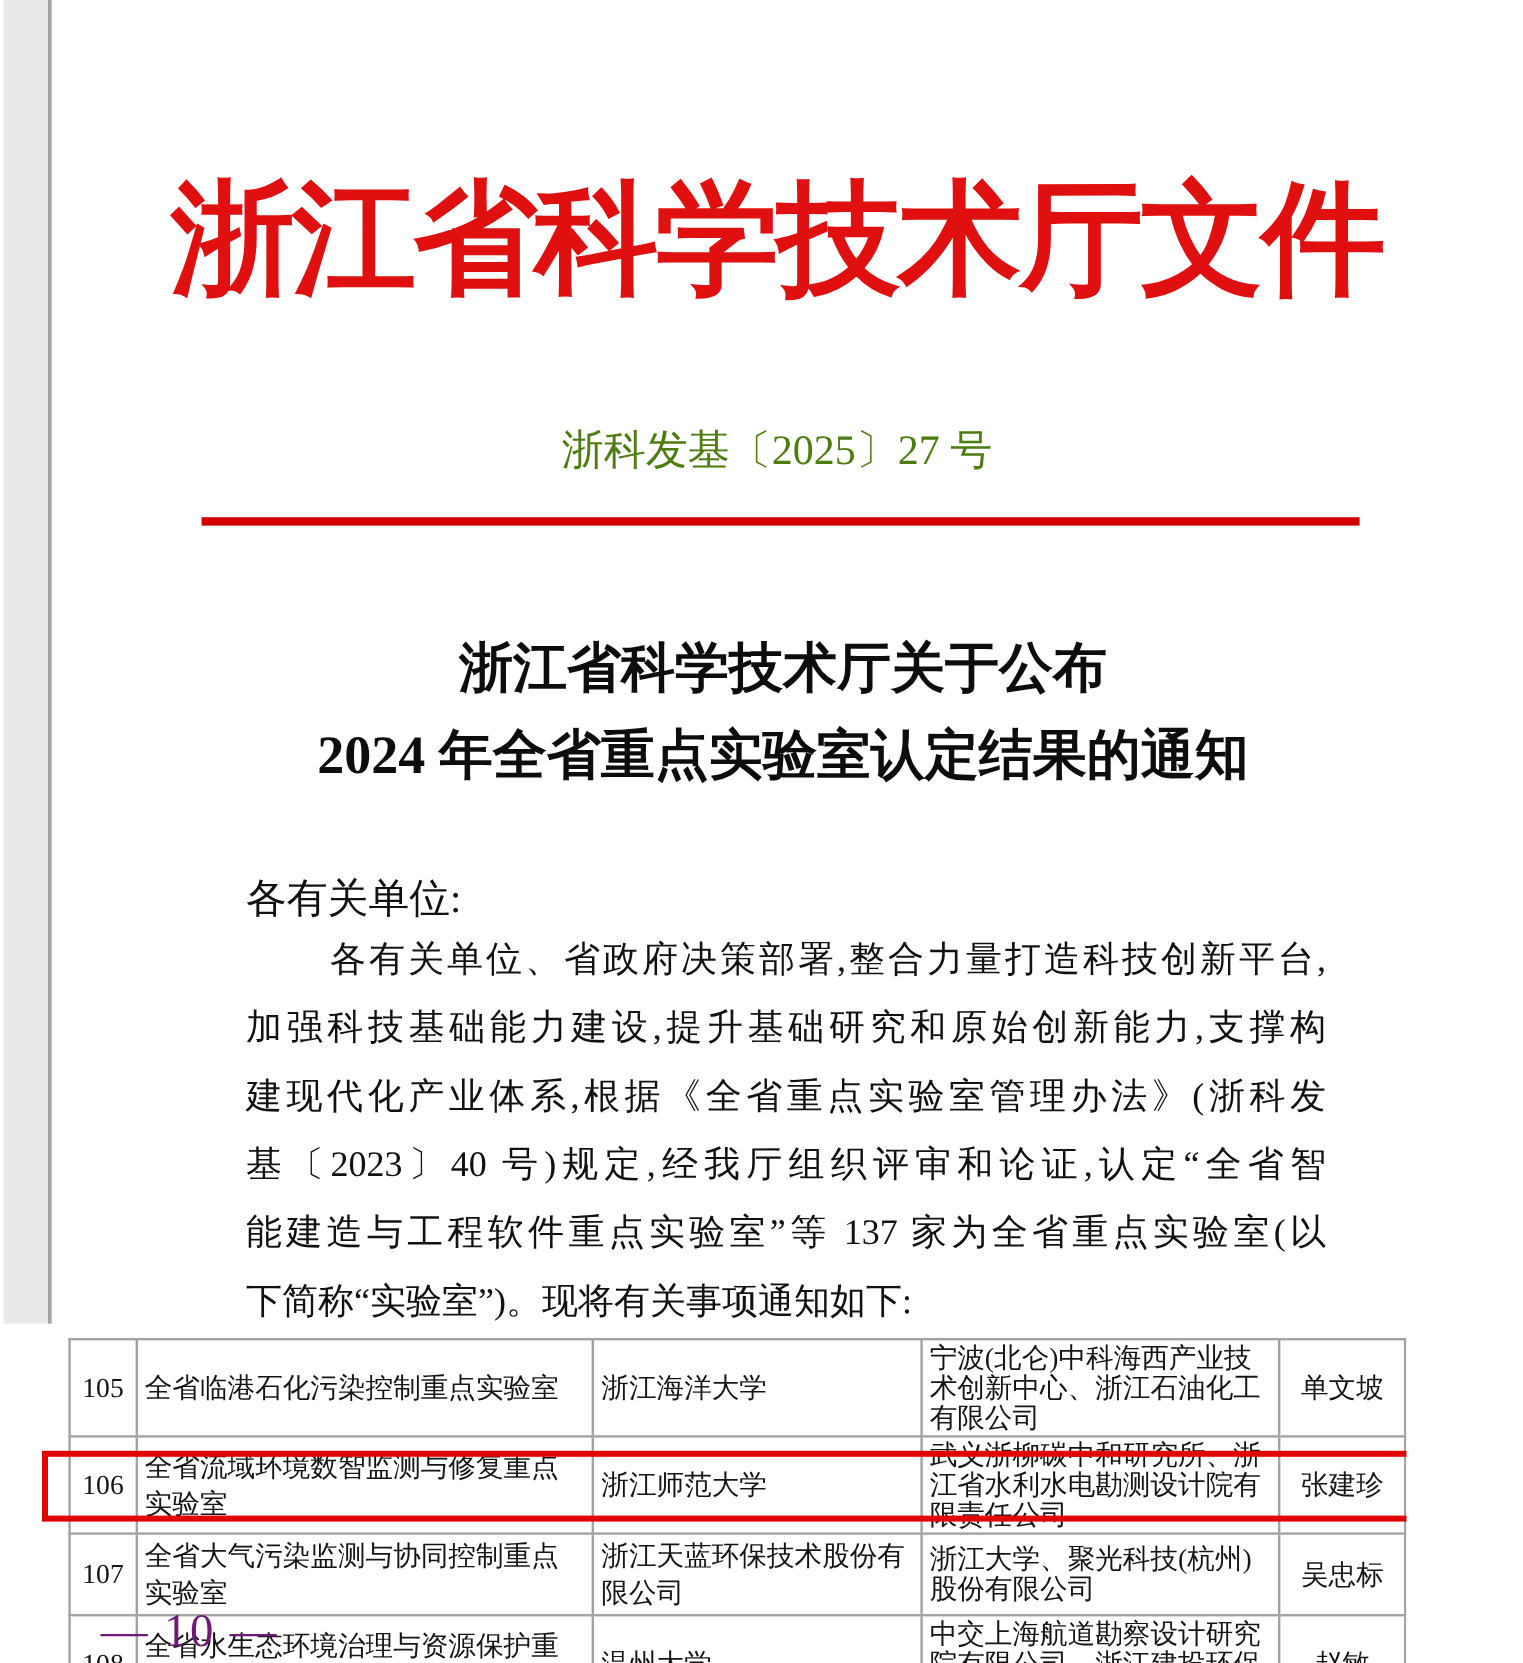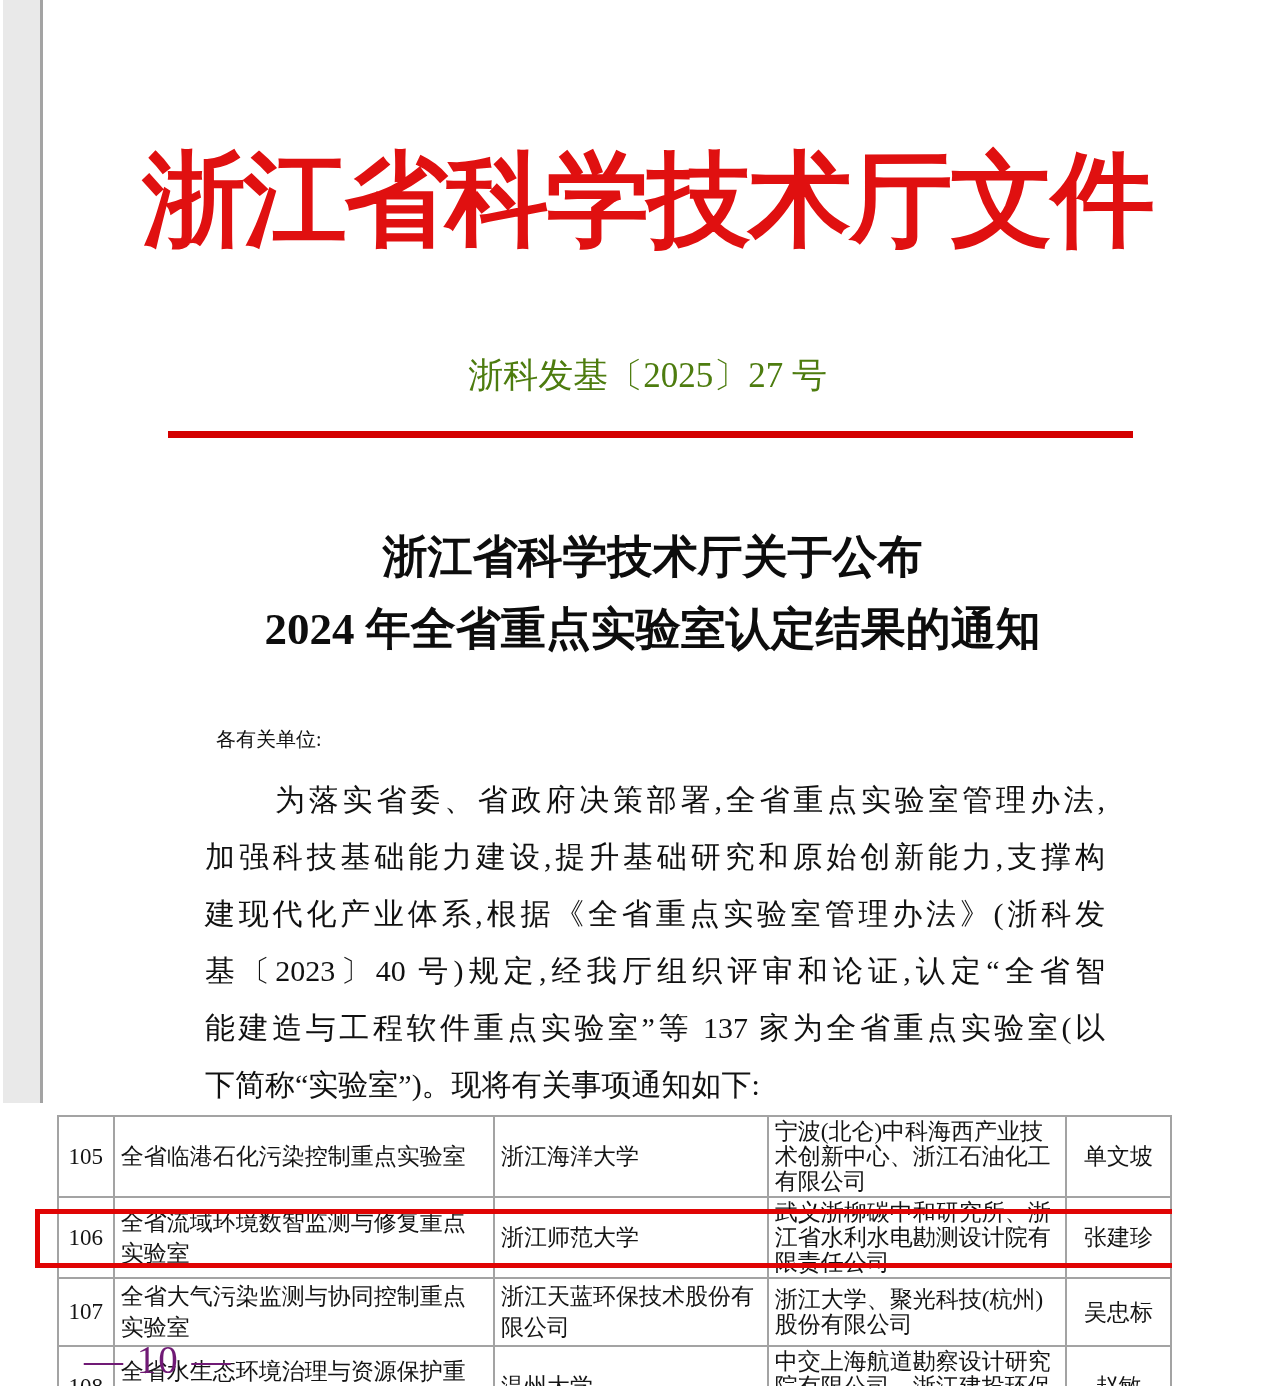--- a/index.html
+++ b/index.html
@@ -17,21 +17,21 @@
     font-size:103px;font-weight:bold;color:#e01010;letter-spacing:-2px;line-height:120px;white-space:nowrap;}
   .docnum{position:absolute;left:45px;width:1205px;top:352px;text-align:center;
     font-size:35px;color:#4d7c0f;}
   .red-rule{position:absolute;left:168px;width:965px;top:431px;height:7px;background:#d40000;}
 
   .subtitle{position:absolute;left:45px;width:1215px;text-align:center;
     font-weight:bold;font-size:45px;color:#0d0d0d;white-space:nowrap;}
   .subtitle1{top:527px;}
   .subtitle2{top:599px;}
 
-  .salutation{position:absolute;left:216px;top:726px;font-size:20px;}
+  .salutation{position:absolute;left:205px;top:726px;font-size:34px;}
   .body-line{position:absolute;left:205px;width:900px;font-size:30px;line-height:38px;
     text-align:justify;text-align-last:justify;white-space:normal;}
   .bl1{top:781px;width:830px;padding-left:70px;}
   .bl2{top:838px;}
   .bl3{top:895px;}
   .bl4{top:952px;}
   .bl5{top:1009px;}
   .bl6{top:1066px;text-align:left;text-align-last:left;}
 
   
@@ -65,21 +65,21 @@
 
   <div class="docnum">浙科发基〔2025〕27 号</div>
 
   <div class="red-rule"></div>
 
   <div class="subtitle subtitle1">浙江省科学技术厅关于公布</div>
   <div class="subtitle subtitle2">2024 年全省重点实验室认定结果的通知</div>
 
   <div class="salutation">各有关单位:</div>
 
-  <div class="body-line bl1">为落实省委、省政府决策部署,全省重点实验室管理办法,</div>
+  <div class="body-line bl1">各有关单位、省政府决策部署,整合力量打造科技创新平台,</div>
   <div class="body-line bl3">建现代化产业体系,根据《全省重点实验室管理办法》(浙科发</div>
   <div class="body-line bl2">加强科技基础能力建设,提升基础研究和原始创新能力,支撑构</div>
   <div class="body-line bl4">基〔2023〕40 号)规定,经我厅组织评审和论证,认定“全省智</div>
   <div class="body-line bl5">能建造与工程软件重点实验室”等 137 家为全省重点实验室(以</div>
   <div class="body-line bl6">下简称“实验室”)。现将有关事项通知如下:</div>
 
   <table class="labs-table">
     <colgroup>
       <col style="width:56px">
       <col style="width:397px">

